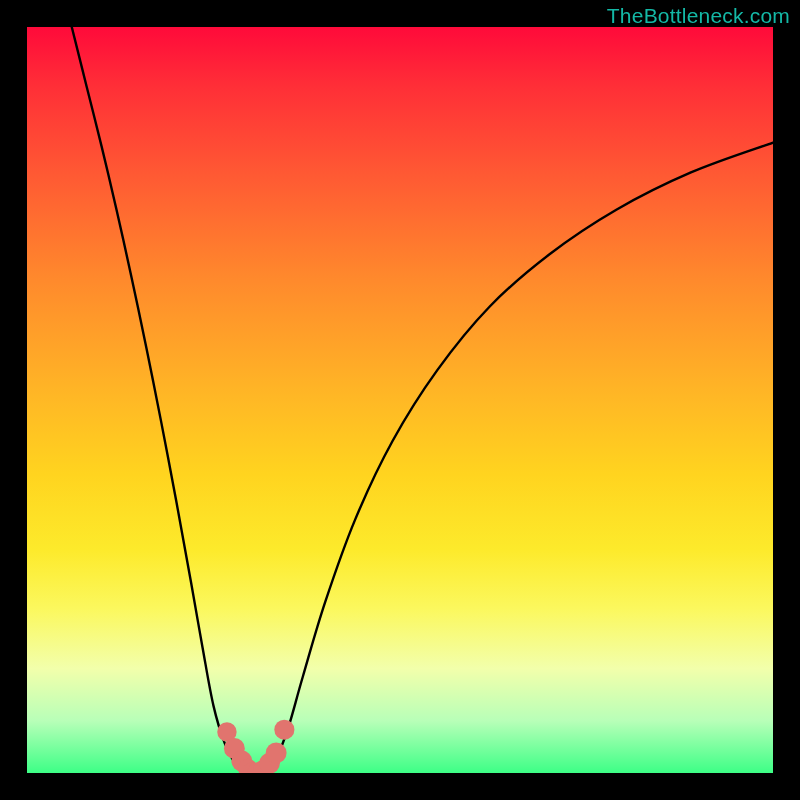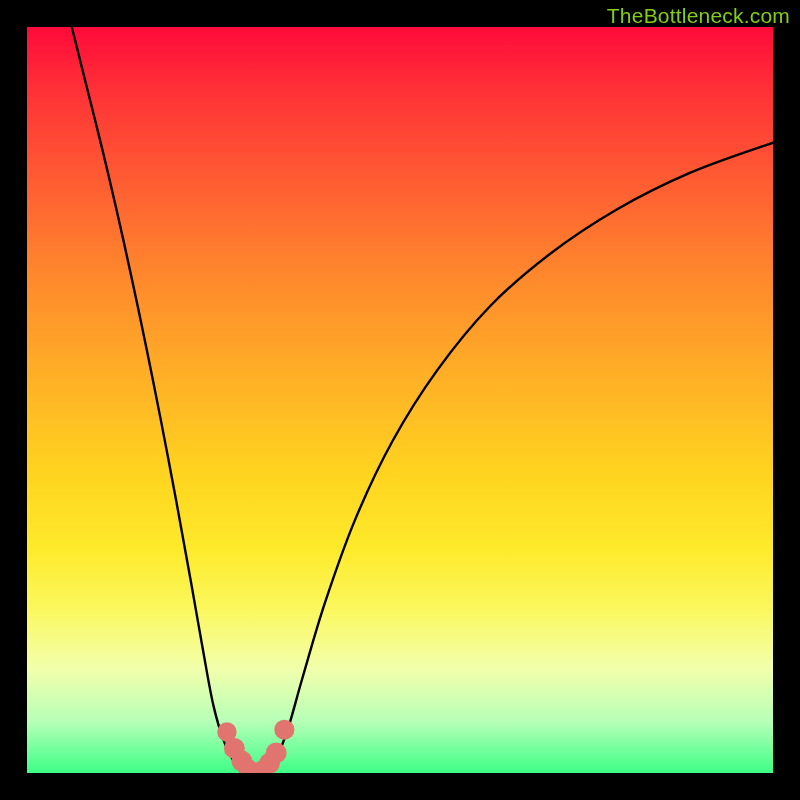--- a/index.html
+++ b/index.html
@@ -39,21 +39,21 @@
       #fbf85e 78%,
       #f2ffab 86%,
       #b8ffb8 93%,
       #3dff86 100%
     );
   }
   .watermark {
     position: absolute;
     top: 4px;
     right: 10px;
-    color: #84cc16;
+    color: #14b8a6;
     font-size: 21px;
     font-weight: 400;
     letter-spacing: 0.2px;
     user-select: none;
   }
   svg.curve {
     position: absolute;
     inset: 0;
   }
   .marker {

